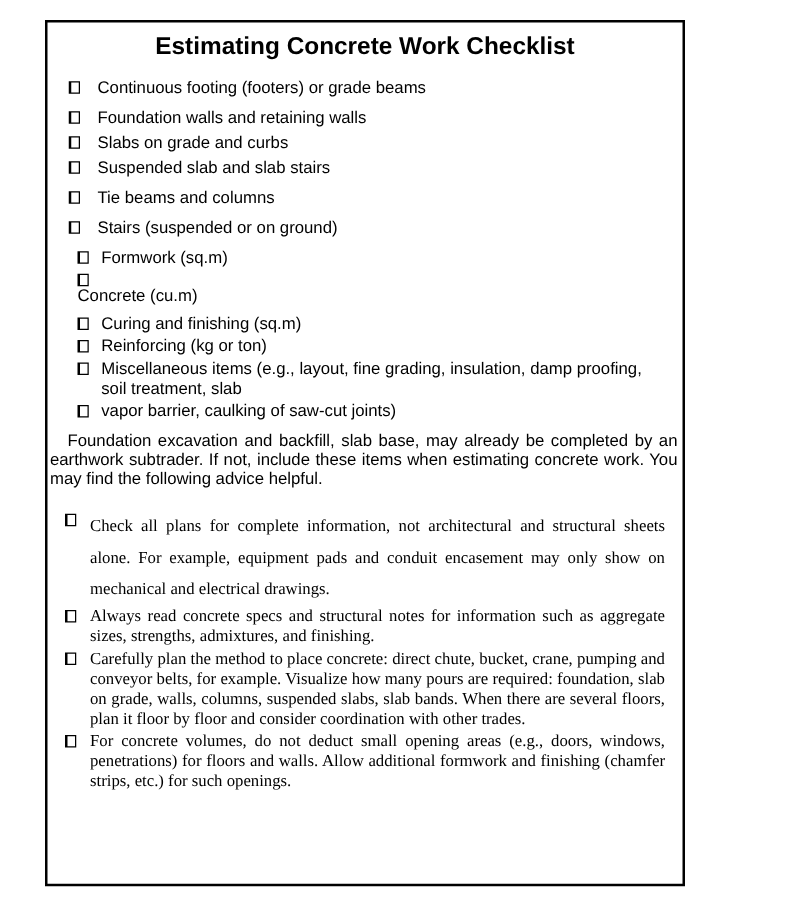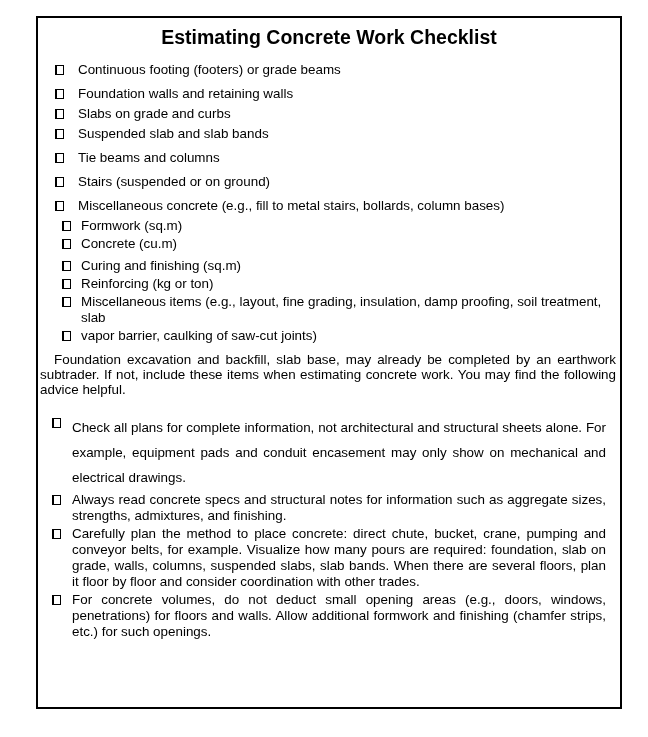--- a/index.html
+++ b/index.html
@@ -12,21 +12,21 @@
     height: 737px;
     position: relative;
     overflow: hidden;
     font-family: "Liberation Sans", sans-serif;
     color: #000000;
   }
   #page {
     position: absolute;
     left: 36px;
     top: 16px;
-    width: 586px;
+    width: 512px;
     height: 693px;
     border: 2px solid #000000;
     box-sizing: border-box;
     background: #ffffff;
     overflow: hidden;
   }
   .title {
     text-align: center;
     font-weight: bold;
     font-size: 19.5px;
@@ -60,31 +60,31 @@
   
   .intro {
     font-size: 13.4px;
     line-height: 16px;
     padding: 0 14px 0 8px;
     margin: 2px 0 6px 0;
   }
   
   .takeoff .check-item { padding-left: 24px; margin-bottom: 2px; }
   .takeoff .cb { margin-right: 10px; }
-  .takeoff .check-item.gap { margin-bottom: 6px; }
+  .takeoff .check-item.gap { margin-bottom: 6px; flex-direction: column; }
   
   .note {
     font-size: 13.4px;
     line-height: 15px;
     text-indent: 14px;
     text-align: justify;
     margin: 8px 4px 18px 2px;
   }
   
-  .advice .check-item { padding-left: 14px; margin-bottom: 2px; }
+  .advice .check-item { padding-left: 14px; margin-bottom: 2px; font-family: Liberation Serif, serif; }
   .advice .cb { margin-right: 11px; }
   .advice .txt { text-align: justify; line-height: 16px; }
   .advice .check-item.loose .txt { line-height: 25px; }
 </style>
 </head>
 <body>
 
 <div id="page">
 
   <div class="title">Estimating Concrete Work Checklist</div>
@@ -97,33 +97,29 @@
     <div class="check-item">
       <span class="cb"></span>
       <span class="txt">Foundation walls and retaining walls</span>
     </div>
     <div class="check-item">
       <span class="cb"></span>
       <span class="txt">Slabs on grade and curbs</span>
     </div>
     <div class="check-item gap">
       <span class="cb"></span>
-      <span class="txt">Suspended slab and slab bands</span>
+      <span class="txt">Suspended slab and slab stairs</span>
     </div>
     <div class="check-item gap">
       <span class="cb"></span>
       <span class="txt">Tie beams and columns</span>
     </div>
     <div class="check-item gap">
       <span class="cb"></span>
       <span class="txt">Stairs (suspended or on ground)</span>
-    </div>
-    <div class="check-item">
-      <span class="cb"></span>
-      <span class="txt">Miscellaneous concrete (e.g., fill to metal stairs, bollards, column bases)</span>
     </div>
   </div>
 
 
   <div class="takeoff">
     <div class="check-item">
       <span class="cb"></span>
       <span class="txt">Formwork (sq.m)</span>
     </div>
     <div class="check-item gap">

